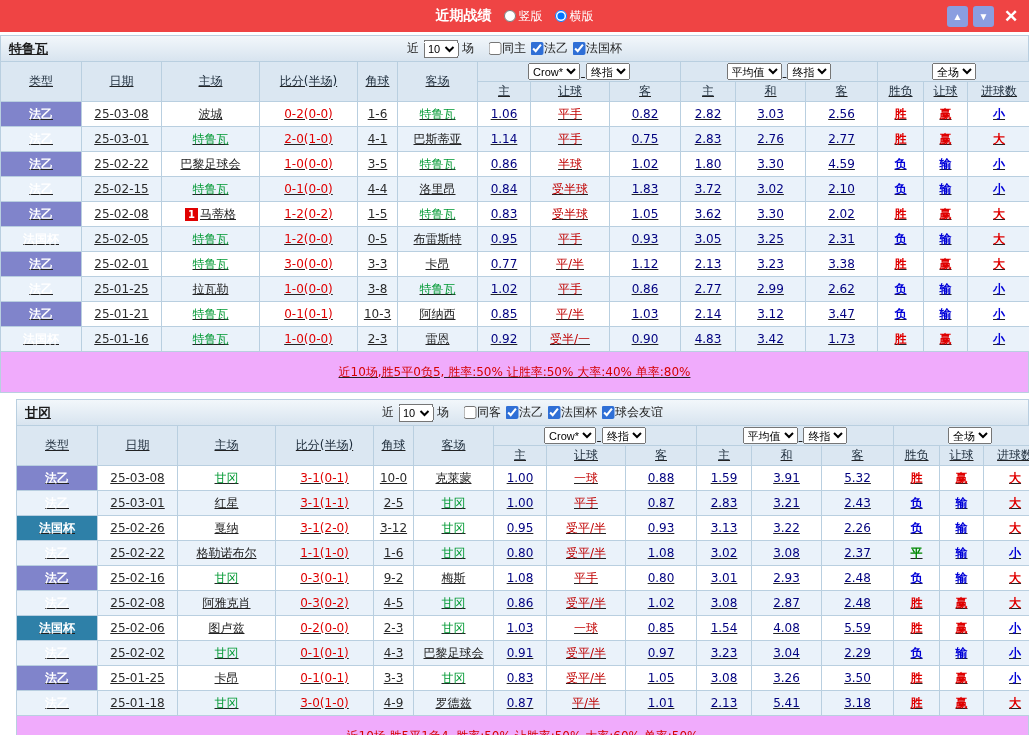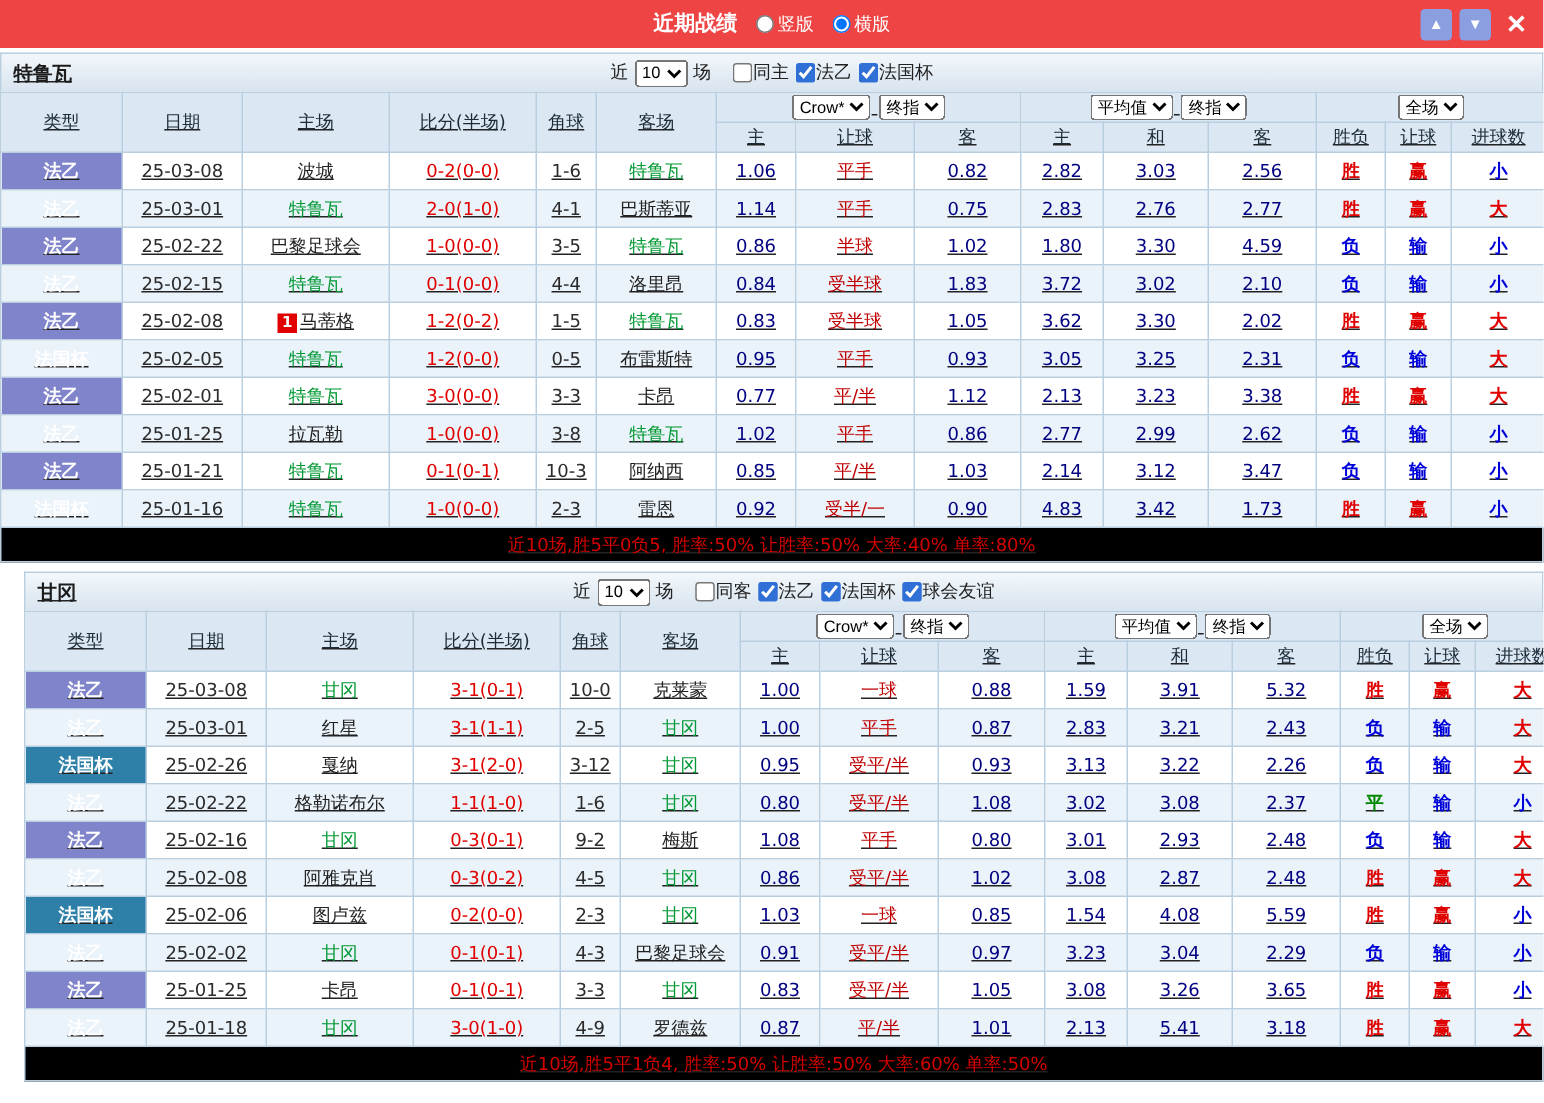--- a/index.html
+++ b/index.html
@@ -44,22 +44,22 @@
   td.score { color:#e00000; }
   td.corner { color:#2b2b2b; }
   td.odds { color:#000080; }
   td.handicap { color:#c00000; }
   td.res { font-weight:bold; }
   .r-red { color:#e00000; }
   .r-blue { color:#0000d8; }
   .r-green { color:#008800; }
   .badge { display:inline-block; background:#e00000; color:#fff; font-size:10px; line-height:13px;
     padding:0 3px; margin-right:2px; font-weight:bold; }
-  .summary { height:23px; border:1px solid #b9cfe0; border-top:none; display:flex; align-items:center;
-    justify-content:center; color:#d40000; font-size:12px; background:#000000; }
+  .summary { height:41px; border:1px solid #b9cfe0; border-top:none; display:flex; align-items:center;
+    justify-content:center; color:#d40000; font-size:12px; background:#f0abfc; }
 </style>
 </head>
 <body>
 
 <div class="topbar">
   <div class="topbar-center">
     <span class="title">近期战绩</span>
     <label class="radio-opt">
       <input type="radio" name="layout" style="">
       <span>竖版</span>
@@ -555,21 +555,21 @@
             <td class="date">25-01-25</td>
             <td class="team">卡昂</td>
             <td class="score">0-1(0-1)</td>
             <td class="corner">3-3</td>
             <td class="team self">甘冈</td>
             <td class="odds">0.83</td>
             <td class="handicap">受平/半</td>
             <td class="odds">1.05</td>
             <td class="odds">3.08</td>
             <td class="odds">3.26</td>
-            <td class="odds">3.65</td>
+            <td class="odds">3.50</td>
             <td class="res r-red">胜</td>
             <td class="res r-red">赢</td>
             <td class="res r-blue">小</td>
           </tr>
           <tr>
             <td class="type t-lea">法乙</td>
             <td class="date">25-01-18</td>
             <td class="team self">甘冈</td>
             <td class="score">3-0(1-0)</td>
             <td class="corner">4-9</td>

